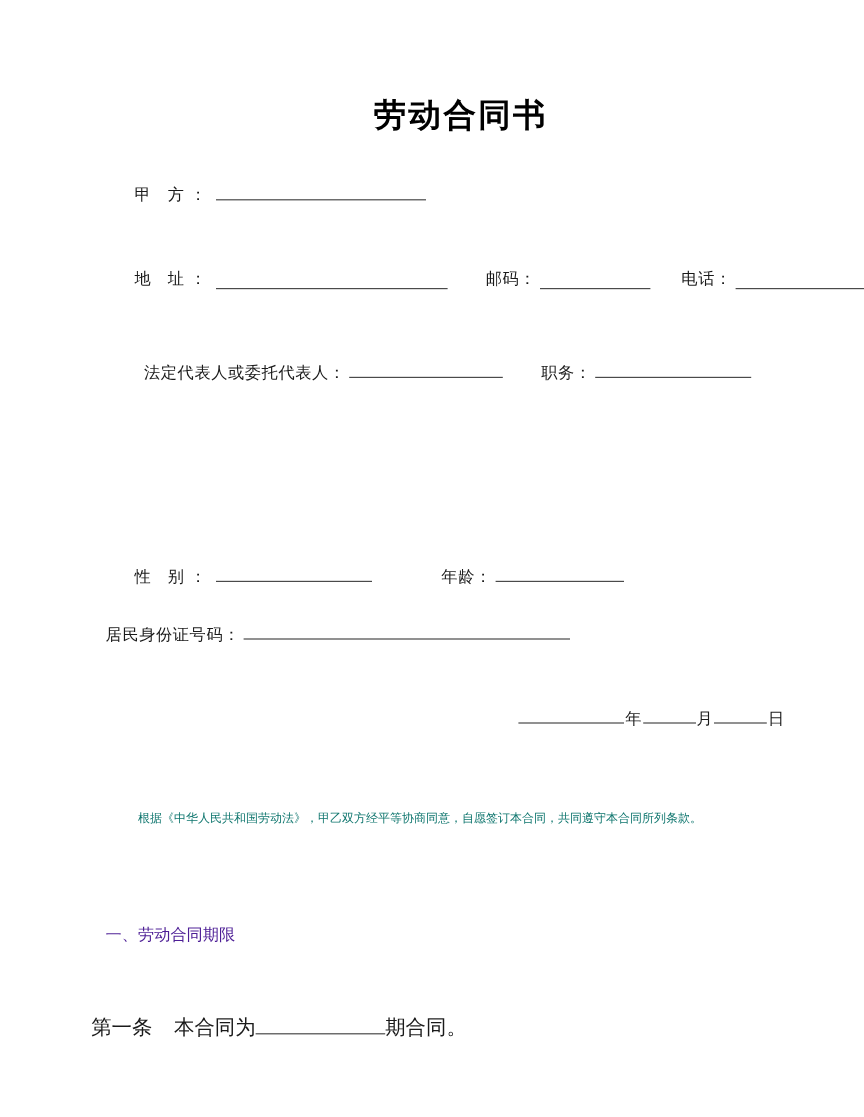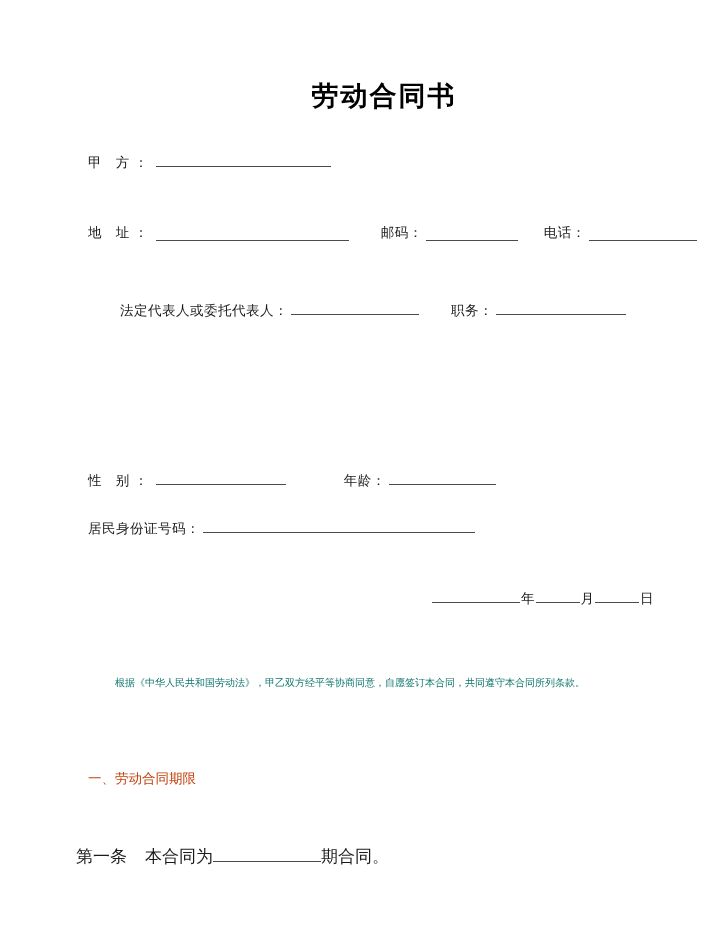--- a/index.html
+++ b/index.html
@@ -40,20 +40,21 @@
     white-space: nowrap;
     font-size: 13.5px;
     color: #1a1a1a;
   }
   .field-label {
     font-size: 13.5px;
     letter-spacing: 0.5px;
   }
   .label-wide {
     letter-spacing: 5px;
+    margin-left: 24px;
   }
   .blank {
     display: inline-block;
     border-bottom: 1px solid #4a4a4a;
     height: 14px;
     margin-left: 3px;
     vertical-align: baseline;
   }
   .gap-md { display: inline-block; width: 26px; }
   .gap-lg { display: inline-block; width: 32px; }
@@ -87,21 +88,21 @@
     line-height: 34px;
     text-indent: 27px;
     text-align: justify;
     color: #0f766e;
   }
   .section-heading {
     position: absolute;
     top: 770px;
     left: 88px;
     font-size: 13.5px;
-    color: #c2410c;
+    color: #4c1d95;
     white-space: nowrap;
   }
   .article-row {
     position: absolute;
     top: 845px;
     left: 76px;
     display: flex;
     align-items: baseline;
     white-space: nowrap;
     font-size: 17px;

